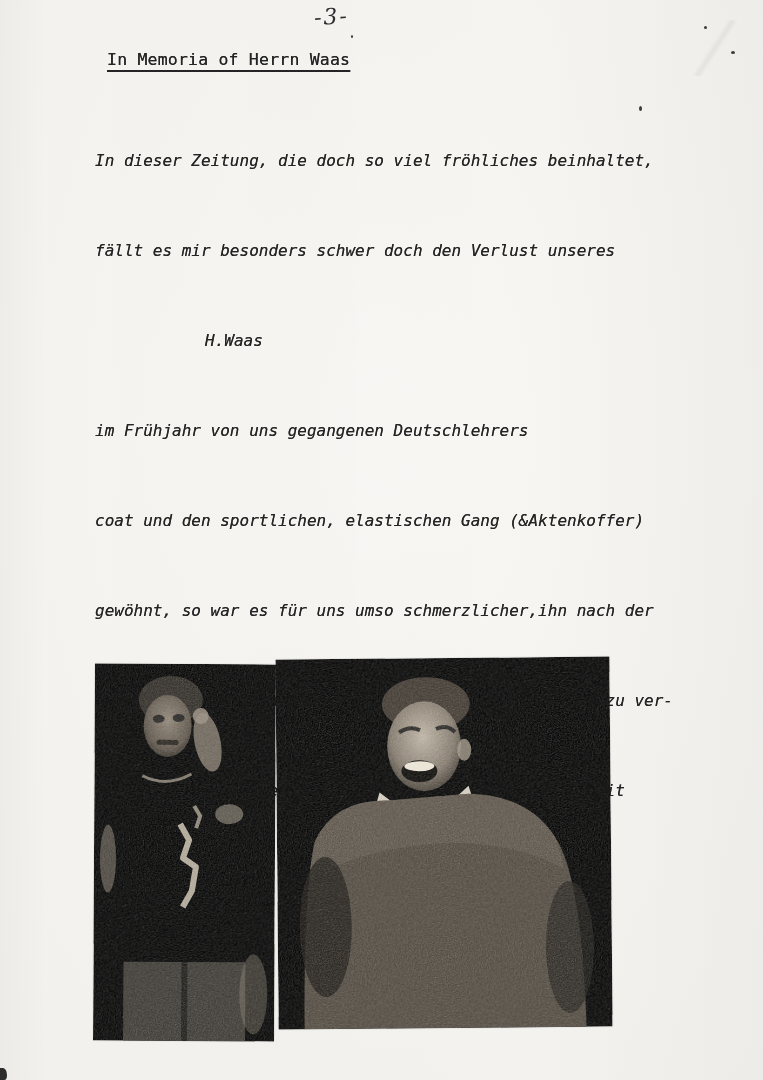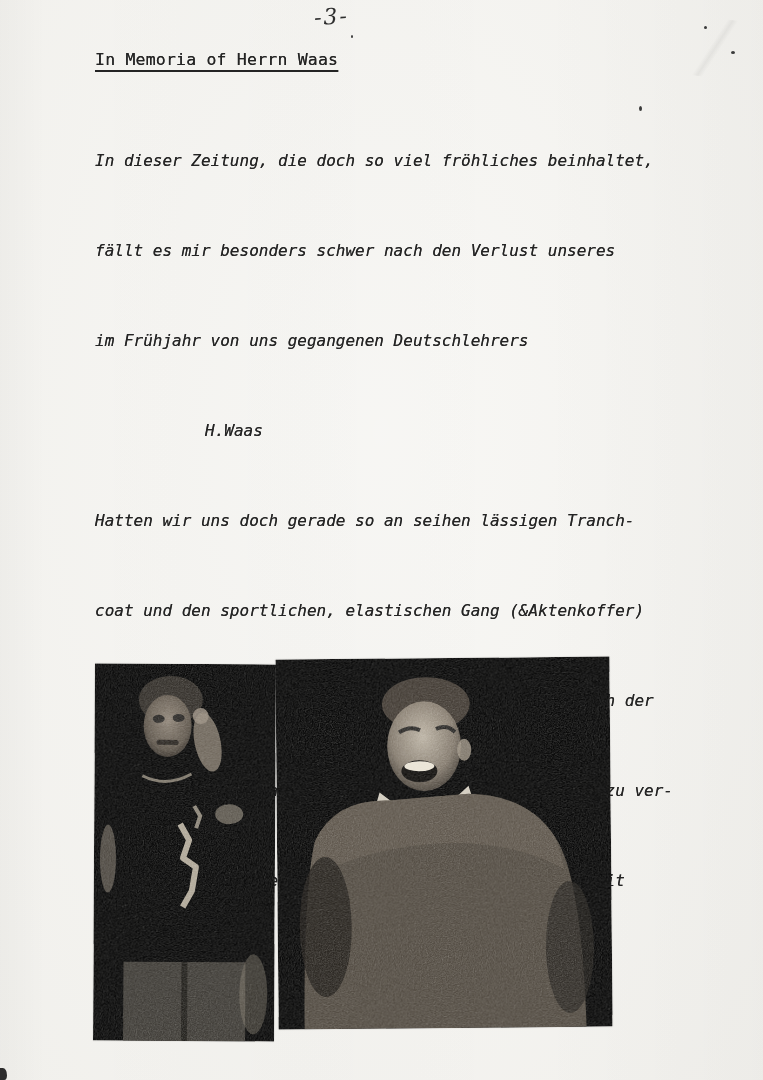--- a/index.html
+++ b/index.html
@@ -15,21 +15,21 @@
     font-family:"DejaVu Sans Mono", monospace;
     color:#242424;
   }
   .page-number {
     position:absolute; top:4px; left:314px;
     font-family:"DejaVu Serif", serif; font-style:italic;
     font-size:22px; letter-spacing:2px; color:#2d2d2d;
     transform:rotate(-3deg);
   }
   .heading {
-    position:absolute; top:50px; left:95px;
+    position:absolute; top:50px; left:107px;
     margin:0; font-size:16.5px; font-weight:normal;
     text-decoration:underline; text-underline-offset:5px;
     text-decoration-thickness:1.5px;
     letter-spacing:0.2px;
     text-shadow:0 0 0.5px rgba(25,25,25,0.85);
   }
   .body-text {
     position:absolute; top:86px; left:95px; width:640px;
     font-size:16px; line-height:30px;
     text-shadow:0 0 0.5px rgba(25,25,25,0.8);
@@ -58,24 +58,23 @@
 <body>
 
 <div class="page">
 
   <div class="page-number">-3-</div>
 
   <h1 class="heading">In Memoria of Herrn Waas</h1>
 
   <div class="body-text">
     <div class="line">In dieser Zeitung, die doch so viel fröhliches beinhaltet,</div>
-    <div class="line">fällt es mir besonders schwer nach den Verlust unseres</div>
+    <div class="line">fällt es mir besonders schwer doch den Verlust unseres</div>
+    <div class="line name-line">H.Waas</div>
     <div class="line">im Frühjahr von uns gegangenen Deutschlehrers</div>
-    <div class="line name-line">H.Waas</div>
-    <div class="line">Hatten wir uns doch gerade so an seihen lässigen Tranch-</div>
     <div class="line">coat und den sportlichen, elastischen Gang (&amp;Aktenkoffer)</div>
     <div class="line">gewöhnt, so war es für uns umso schmerzlicher,ihn nach der</div>
     <div class="line">langen Zeit des Bravolesens und Videoschauens wieder zu ver-</div>
     <div class="line">lieren. Auch konnte sein Nachfolger Herr HüBNER nie mit</div>
     
     
     
     
     
     

